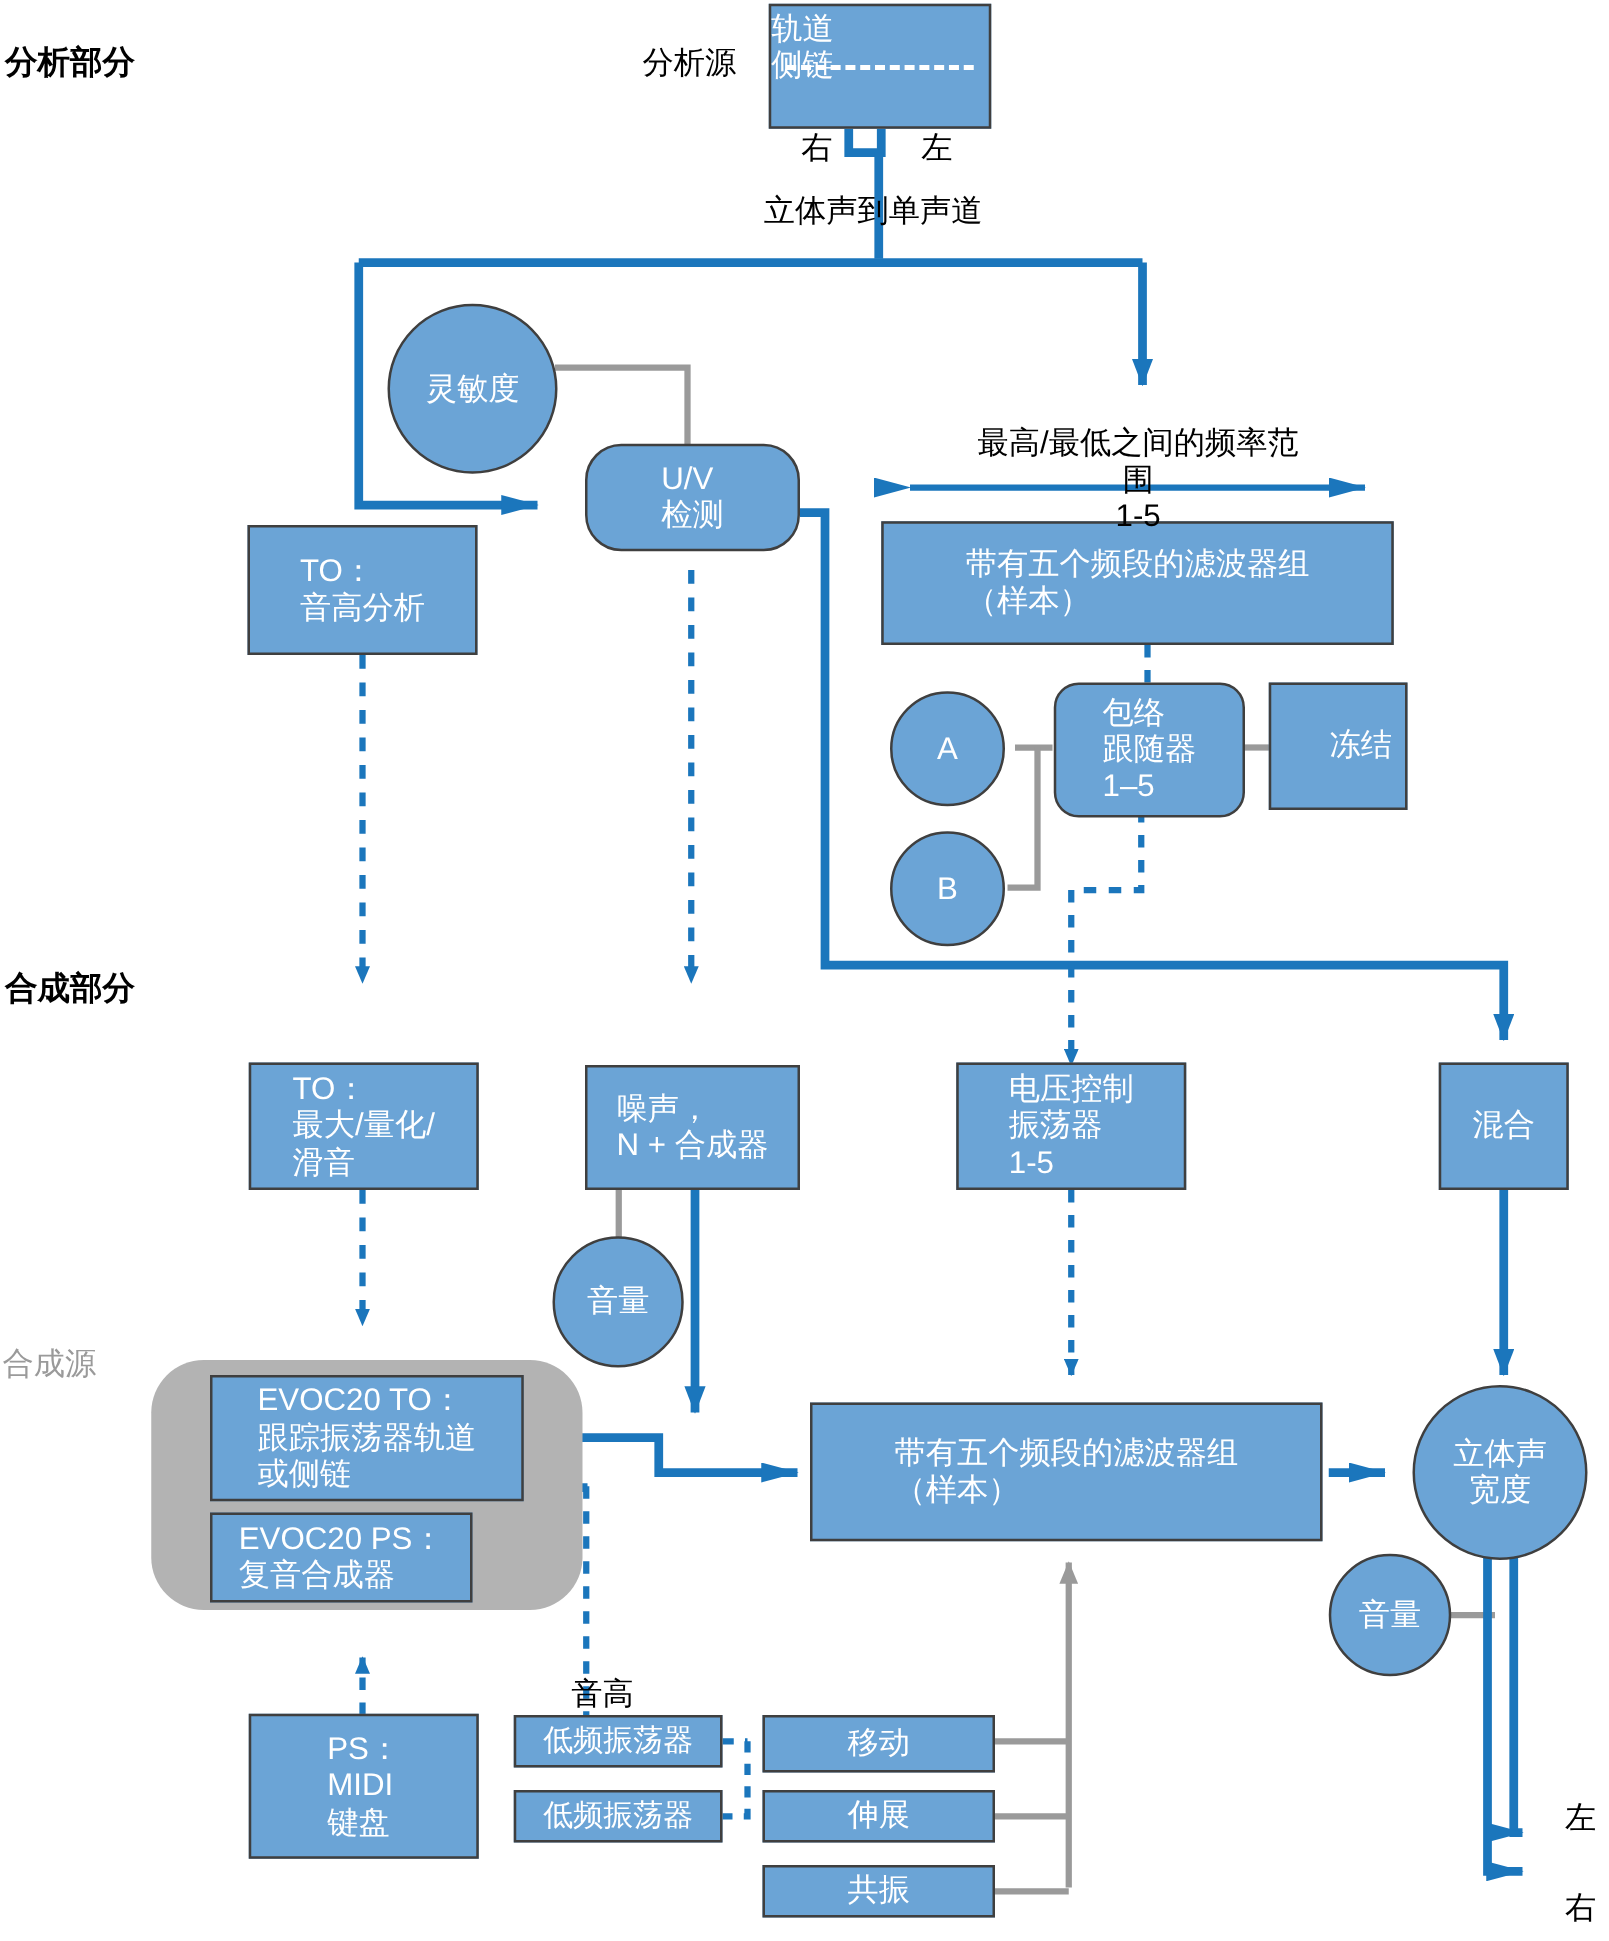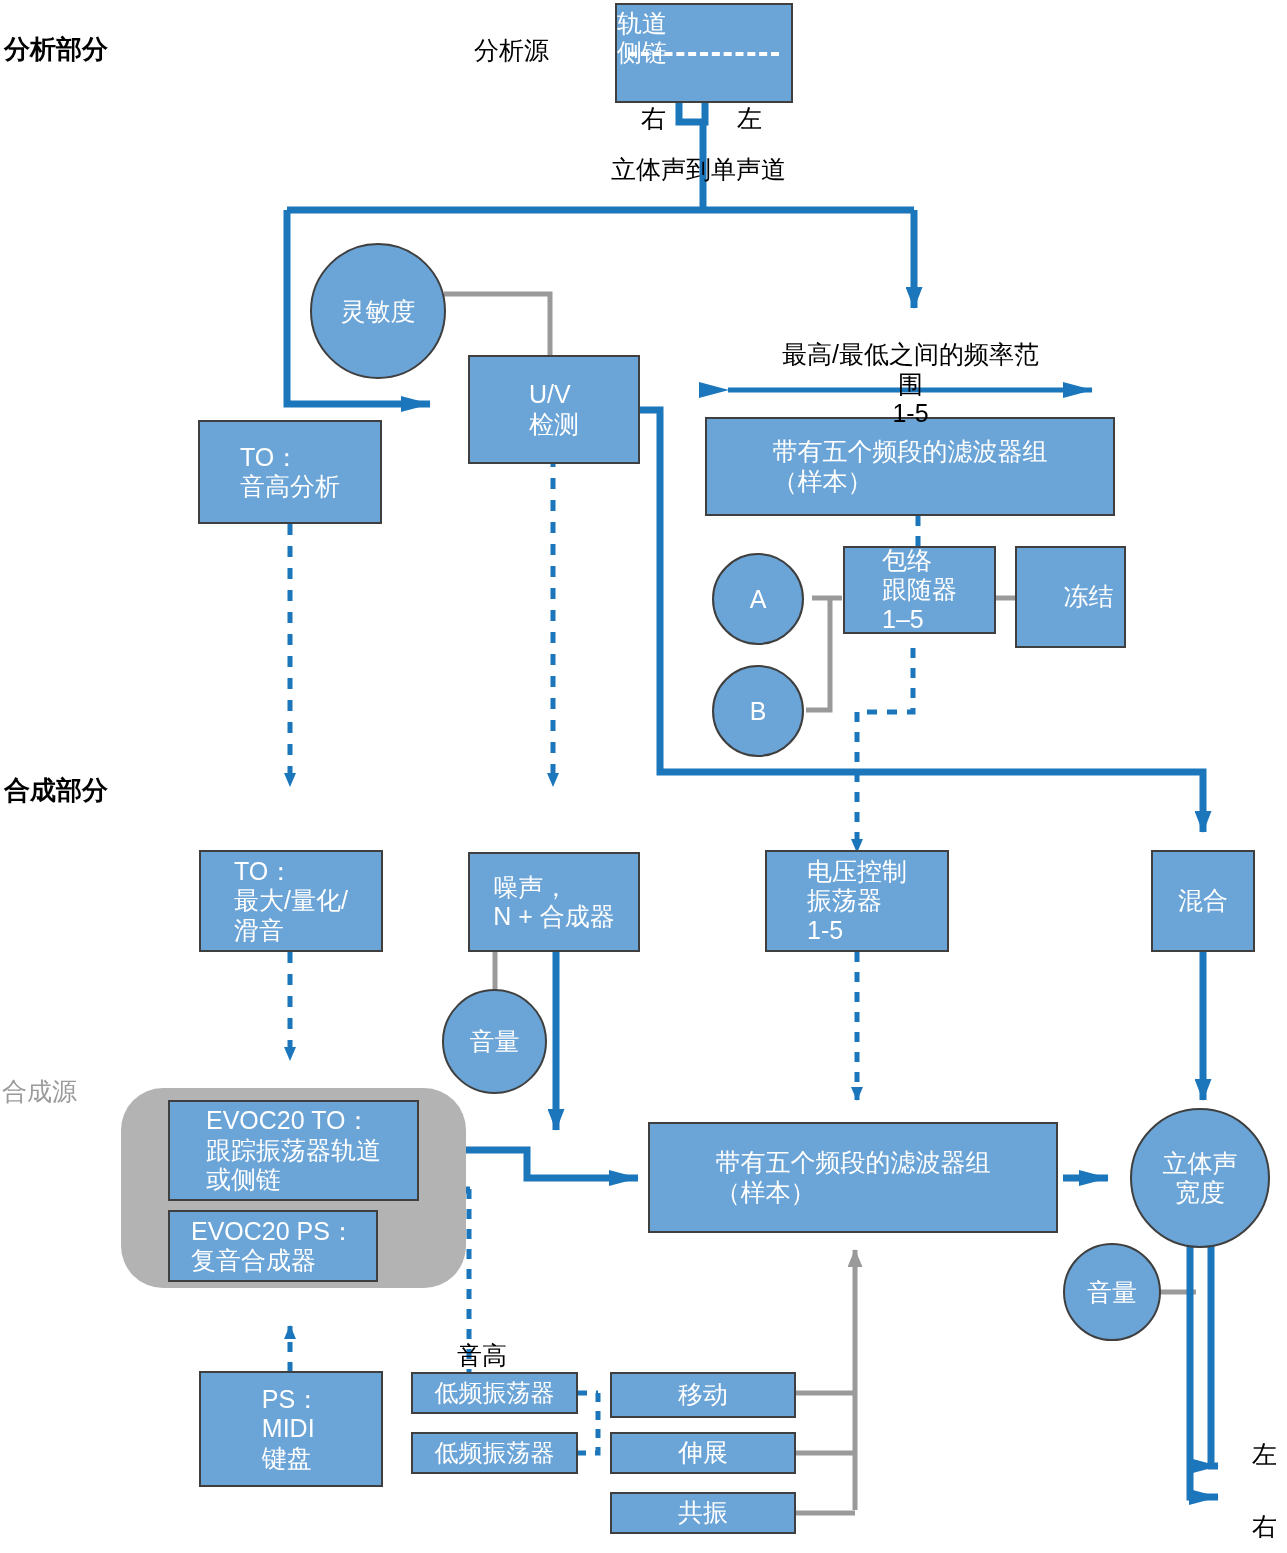--- a/index.html
+++ b/index.html
@@ -106,21 +106,21 @@
     <path d="M290,1372 L290,1326" fill="none" stroke="#1b76bc" stroke-width="5" stroke-dasharray="10,10" marker-end="url(#ab)"></path>
 
     <path d="M1148,1292 L1196,1292" fill="none" stroke="#9a9a9a" stroke-width="5"></path>
 
     <path d="M1190,1238 L1190,1497 L1218,1497" fill="none" stroke="#1b76bc" stroke-width="7" marker-end="url(#abThin)"></path>
     <path d="M1211,1238 L1211,1466 L1218,1466" fill="none" stroke="#1b76bc" stroke-width="7" marker-end="url(#abThin)"></path>
   </svg>
 
   <div class="lbl bold" style="left:4px;top:34px;">分析部分</div>
   <div class="lbl bold" style="left:4px;top:775px;">合成部分</div>
-  <div class="lbl" style="left:474px;top:36px;">分析源</div>
+  <div class="lbl" style="left:514px;top:36px;">分析源</div>
   <div class="lbl gray" style="left:2px;top:1077px;">合成源</div>
 
   <div class="lbl" style="left:641px;top:104px;">右</div>
   <div class="lbl" style="left:737px;top:104px;">左</div>
   <div class="lbl" style="left:611px;top:155px;">立体声到单声道</div>
 
   <div class="lbl" style="left:778px;top:340px;width:265px;">最高/最低之间的频率范围
 1-5</div>
 
 
@@ -135,21 +135,21 @@
 侧链</div>
       <div style="position:absolute;left:12px;right:12px;top:50%;margin-top:-1px;height:0;
                   border-top:4px dashed #fff;"></div>
     </div>
   </div>
 
   <div class="circle" style="left:310px;top:243px;width:136px;height:136px;">
     <span>灵敏度</span>
   </div>
 
-  <div class="node" style="left:468px;top:355px;width:172px;height:109px;">
+  <div class="node" style="left:468px;top:355px;width:172px;height:86px;border-radius:29px;">
     <span>U/V
 检测</span>
   </div>
 
   <div class="node" style="left:198px;top:420px;width:184px;height:104px;">
     <span>TO：
 音高分析</span>
   </div>
 
   <div class="node" style="left:705px;top:417px;width:410px;height:99px;">
@@ -157,21 +157,21 @@
 （样本）</span>
   </div>
 
   <div class="circle" style="left:712px;top:553px;width:92px;height:92px;">
     <span>A</span>
   </div>
   <div class="circle" style="left:712px;top:665px;width:92px;height:92px;">
     <span>B</span>
   </div>
 
-  <div class="node" style="left:843px;top:546px;width:153px;height:88px;">
+  <div class="node" style="left:843px;top:546px;width:153px;height:108px;border-radius:20px;">
     <span>包络
 跟随器
 1–5</span>
   </div>
 
   <div class="node" style="left:1015px;top:546px;width:111px;height:102px;padding-left:36px;">
     <span>冻结</span>
   </div>
 
   <div class="node" style="left:199px;top:850px;width:184px;height:102px;">

